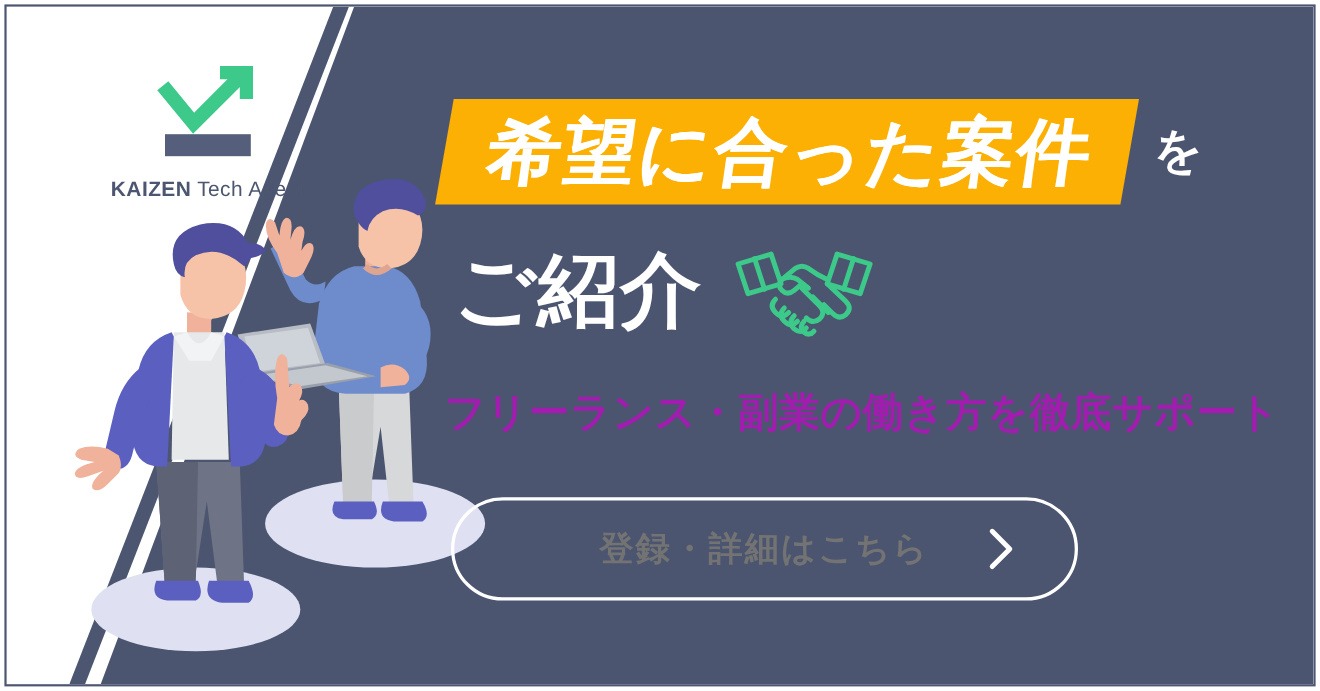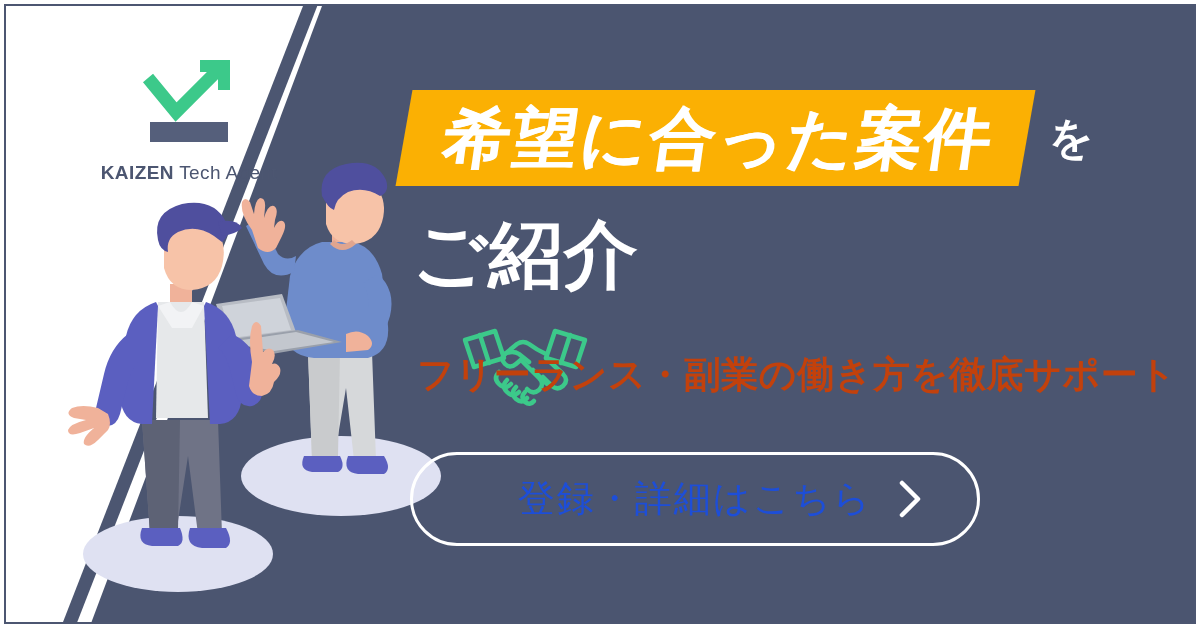--- a/index.html
+++ b/index.html
@@ -135,66 +135,65 @@
     line-height: 1;
   }
 
   .subhead-row {
     position: absolute;
     left: 8px;
     top: 212px;
     display: flex;
     align-items: center;
     gap: 26px;
-    flex-direction: column;
   }
   .subhead-text {
     font-size: 74px;
     font-weight: 700;
     color: #ffffff;
     line-height: 1;
     letter-spacing: 1px;
     white-space: nowrap;
   }
   .handshake {
     width: 132px;
     height: 92px;
     display: block;
   }
 
   .tagline {
     position: absolute;
-    left: 13px;
+    left: 0;
     top: 344px;
     font-size: 37px;
     font-weight: 700;
-    color: #c2410c;
+    color: #a21caf;
     letter-spacing: 0.5px;
     white-space: nowrap;
   }
 
   .cta {
     position: absolute;
     left: 6px;
     top: 446px;
     width: 570px;
     height: 94px;
     border: 3px solid #ffffff;
     border-radius: 47px;
     background: transparent;
     display: flex;
     align-items: center;
     justify-content: center;
     box-sizing: border-box;
     cursor: pointer;
   }
   .cta-label {
-    font-size: 37px;
-    font-weight: 400;
-    color: #1d4ed8;
+    font-size: 31px;
+    font-weight: 700;
+    color: #737373;
     letter-spacing: 2px;
     white-space: nowrap;
   }
   .cta-chevron {
     position: absolute;
     right: 54px;
     width: 26px;
     height: 40px;
   }
 </style>

